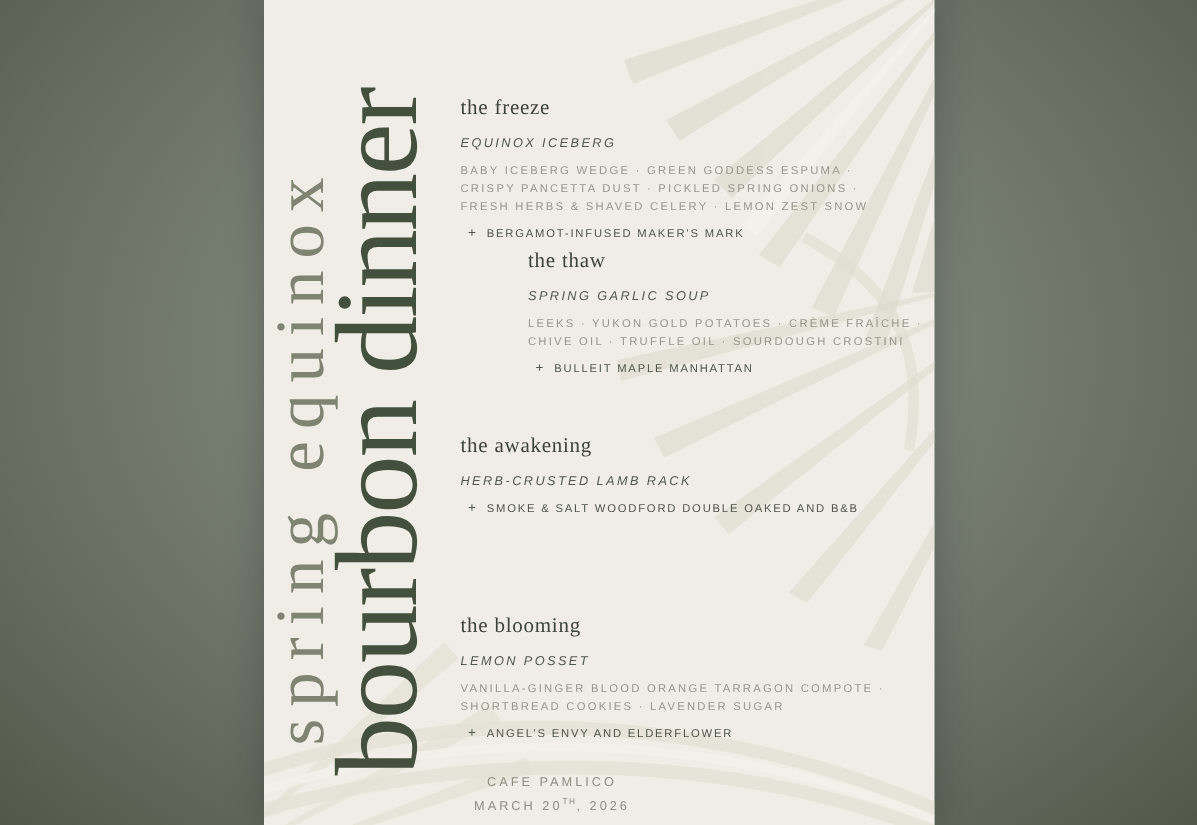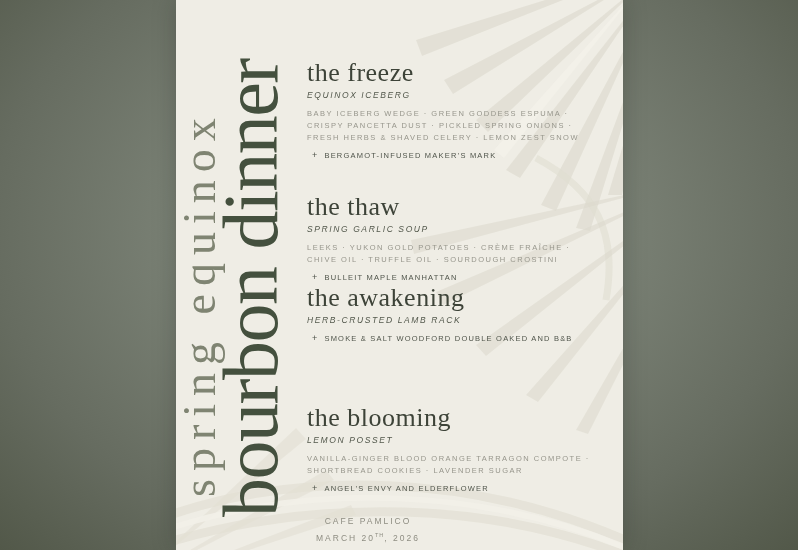--- a/index.html
+++ b/index.html
@@ -34,26 +34,26 @@
     font-size:46px;line-height:37px;letter-spacing:8px;
     color:var(--title-secondary,#7f8472);
   }
   .vtitle.bourbon{
     left:42px;top:517px;
     font-size:78px;line-height:66px;letter-spacing:-1.5px;
     color:var(--title-primary,#44503e);
   }
 
   .course{position:absolute;left:131px;width:312px;}
-  .c0{top:62px;} .c1{top:196px;} .c2{top:287px;} .c3{top:407px;}
+  .c0{top:62px;} .c1{top:164px;margin-left:45px;} .c2{top:287px;} .c3{top:407px;}
 
   .heading{
     margin:0 0 6px 0;
     font-family:"Liberation Serif","DejaVu Serif",serif;
-    font-weight:400;font-size:26px;line-height:22px;letter-spacing:.5px;
+    font-weight:400;font-size:14px;line-height:22px;letter-spacing:.5px;
     color:var(--heading,#3d4338);
   }
   .dish{
     font-size:8.5px;letter-spacing:1.6px;line-height:10px;
     color:var(--dish,#53584c);
     margin-bottom:8px;
     font-style:italic;
   }
   .desc{
     white-space:pre-line;

